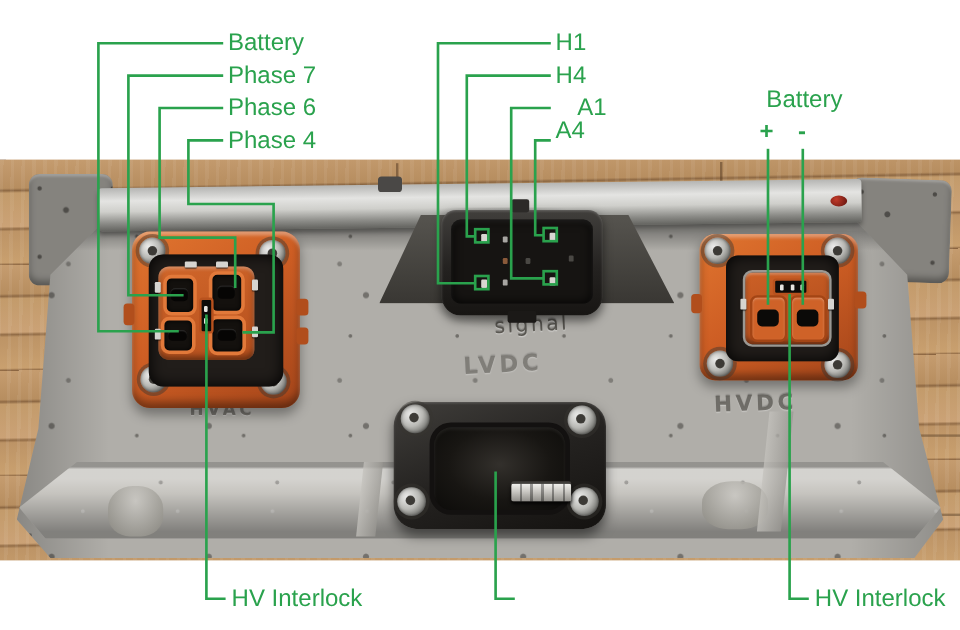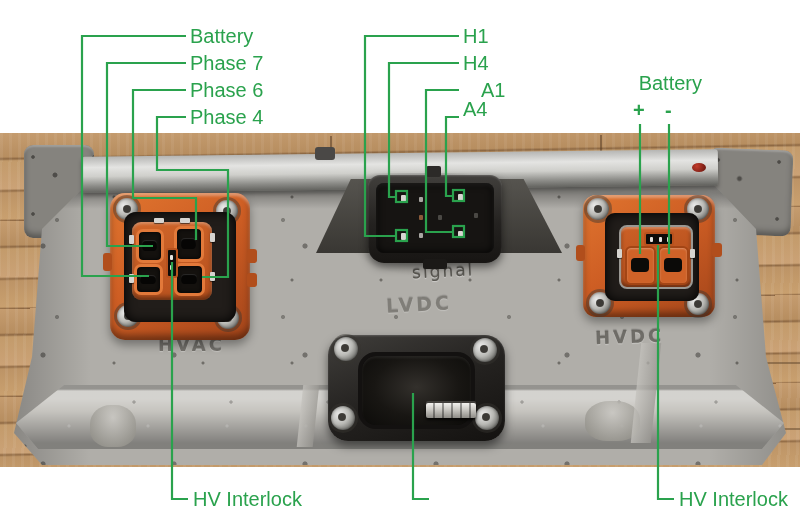--- a/index.html
+++ b/index.html
@@ -65,21 +65,21 @@
   .bay{position:absolute;left:338px;top:40px;width:164px;height:102px;
     background:radial-gradient(ellipse at 50% 45%, rgba(22,20,18,.55), rgba(22,20,18,0) 72%);}
   .red-bead{position:absolute;left:692px;top:30px;width:14px;height:9px;border-radius:50%;
     background:radial-gradient(circle at 35% 35%, #c23b2a, #5f120c);}
 
   .emboss{position:absolute;color:rgba(74,72,66,.85);
     text-shadow:0 1px 1px rgba(255,255,255,.4), 0 -1px 1px rgba(0,0,0,.3);
     font-family:"DejaVu Sans",sans-serif;}
   .m-signal{left:412px;top:128px;font-size:17px;letter-spacing:2px;transform:rotate(-3deg);}
   .m-lvdc{left:386px;top:160px;font-size:19px;font-weight:bold;letter-spacing:3px;opacity:.55;transform:rotate(-3deg);}
-  .m-hvac{left:158px;top:201px;font-size:18px;font-weight:bold;letter-spacing:3px;opacity:.7;}
+  .m-hvac{left:158px;top:201px;font-size:14px;font-weight:bold;letter-spacing:3px;opacity:.7;}
   .m-hvdc{left:595px;top:193px;font-size:18px;font-weight:bold;letter-spacing:3px;opacity:.75;transform:rotate(-2deg);}
 
   
   .bolt{position:absolute;width:22px;height:22px;border-radius:50%;
     background:radial-gradient(circle at 35% 35%, #ececeb, #b9b9b5 45%, #6f6f6b 78%, #45453f);
     box-shadow:0 0 0 3px rgba(55,53,48,.45), inset 0 0 3px rgba(0,0,0,.55);}
   .bolt::after{content:"";position:absolute;left:7px;top:7px;width:8px;height:8px;border-radius:50%;
     background:radial-gradient(circle,#3c3a36 55%,#6c6a64);}
   .flange-o{position:absolute;border-radius:15px;
     background:linear-gradient(145deg,#e0752f,#ce5e24 45%,#a4451a);

